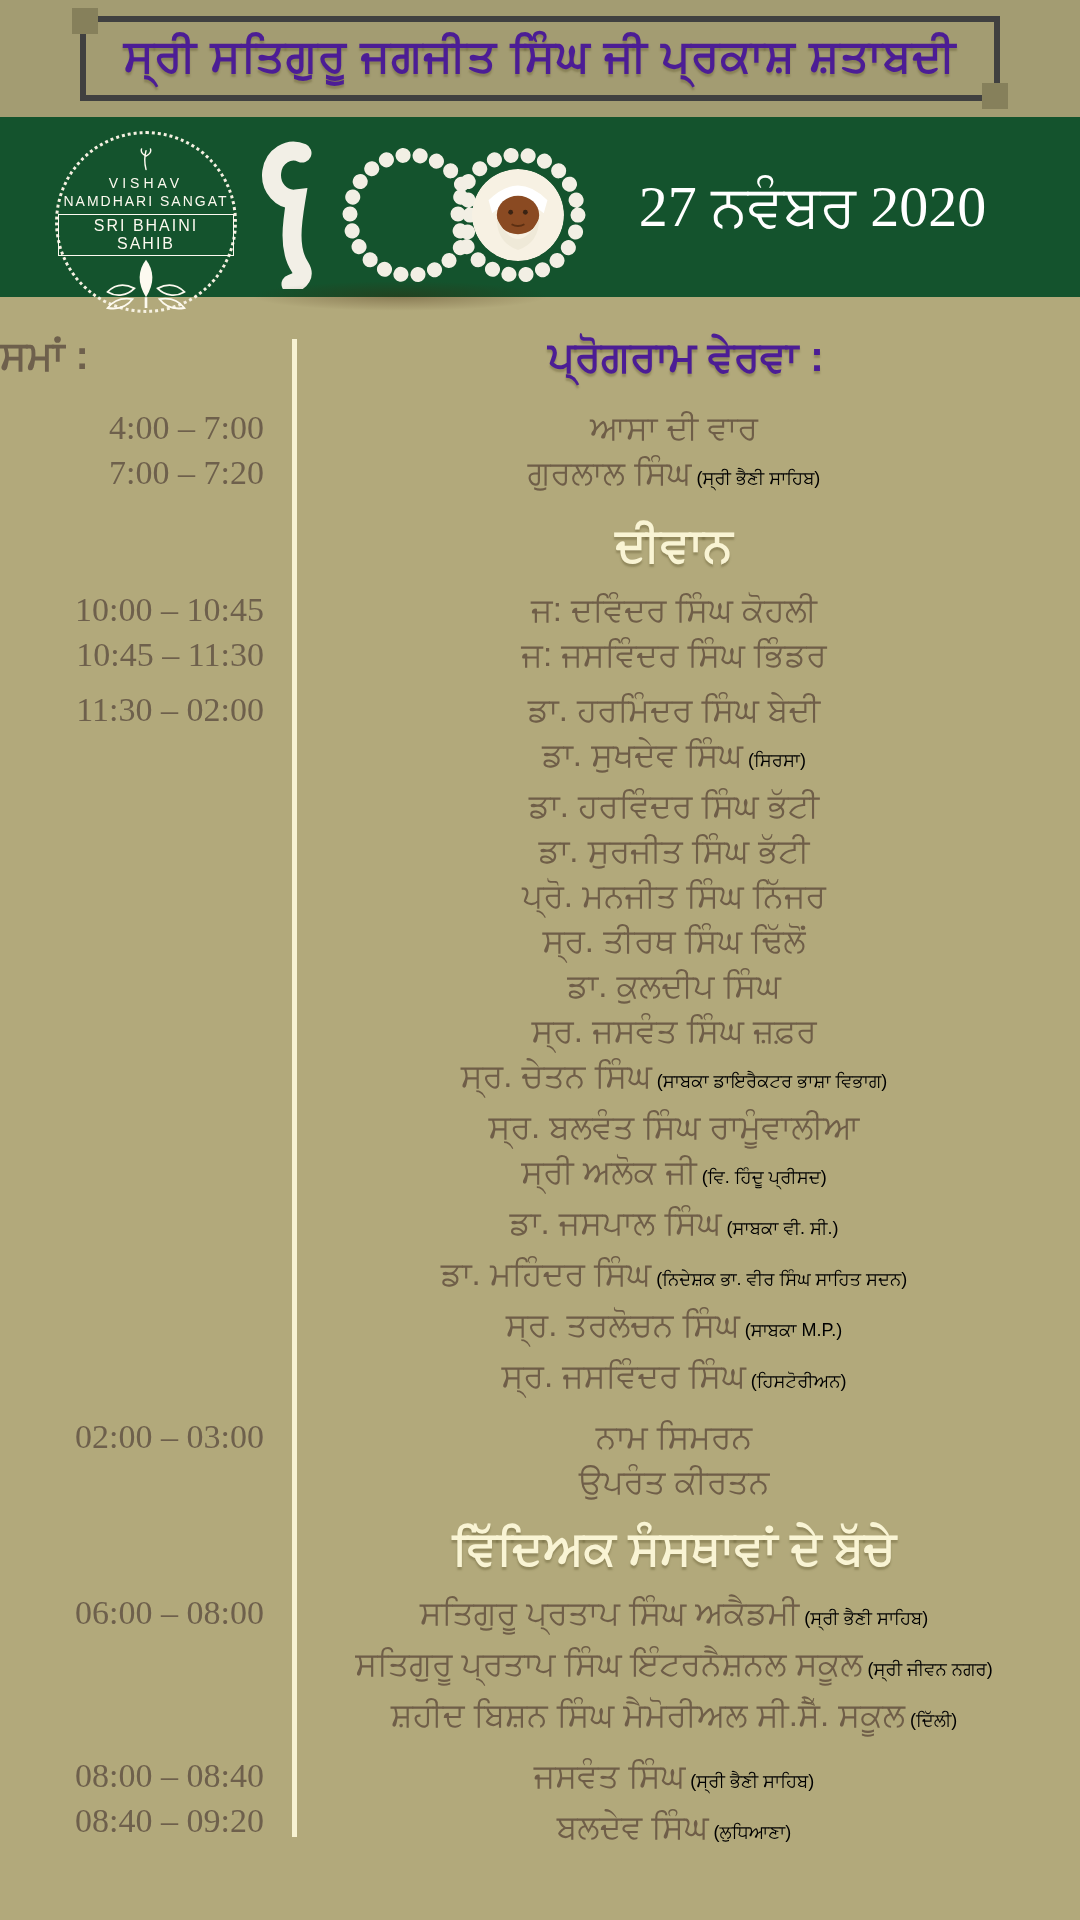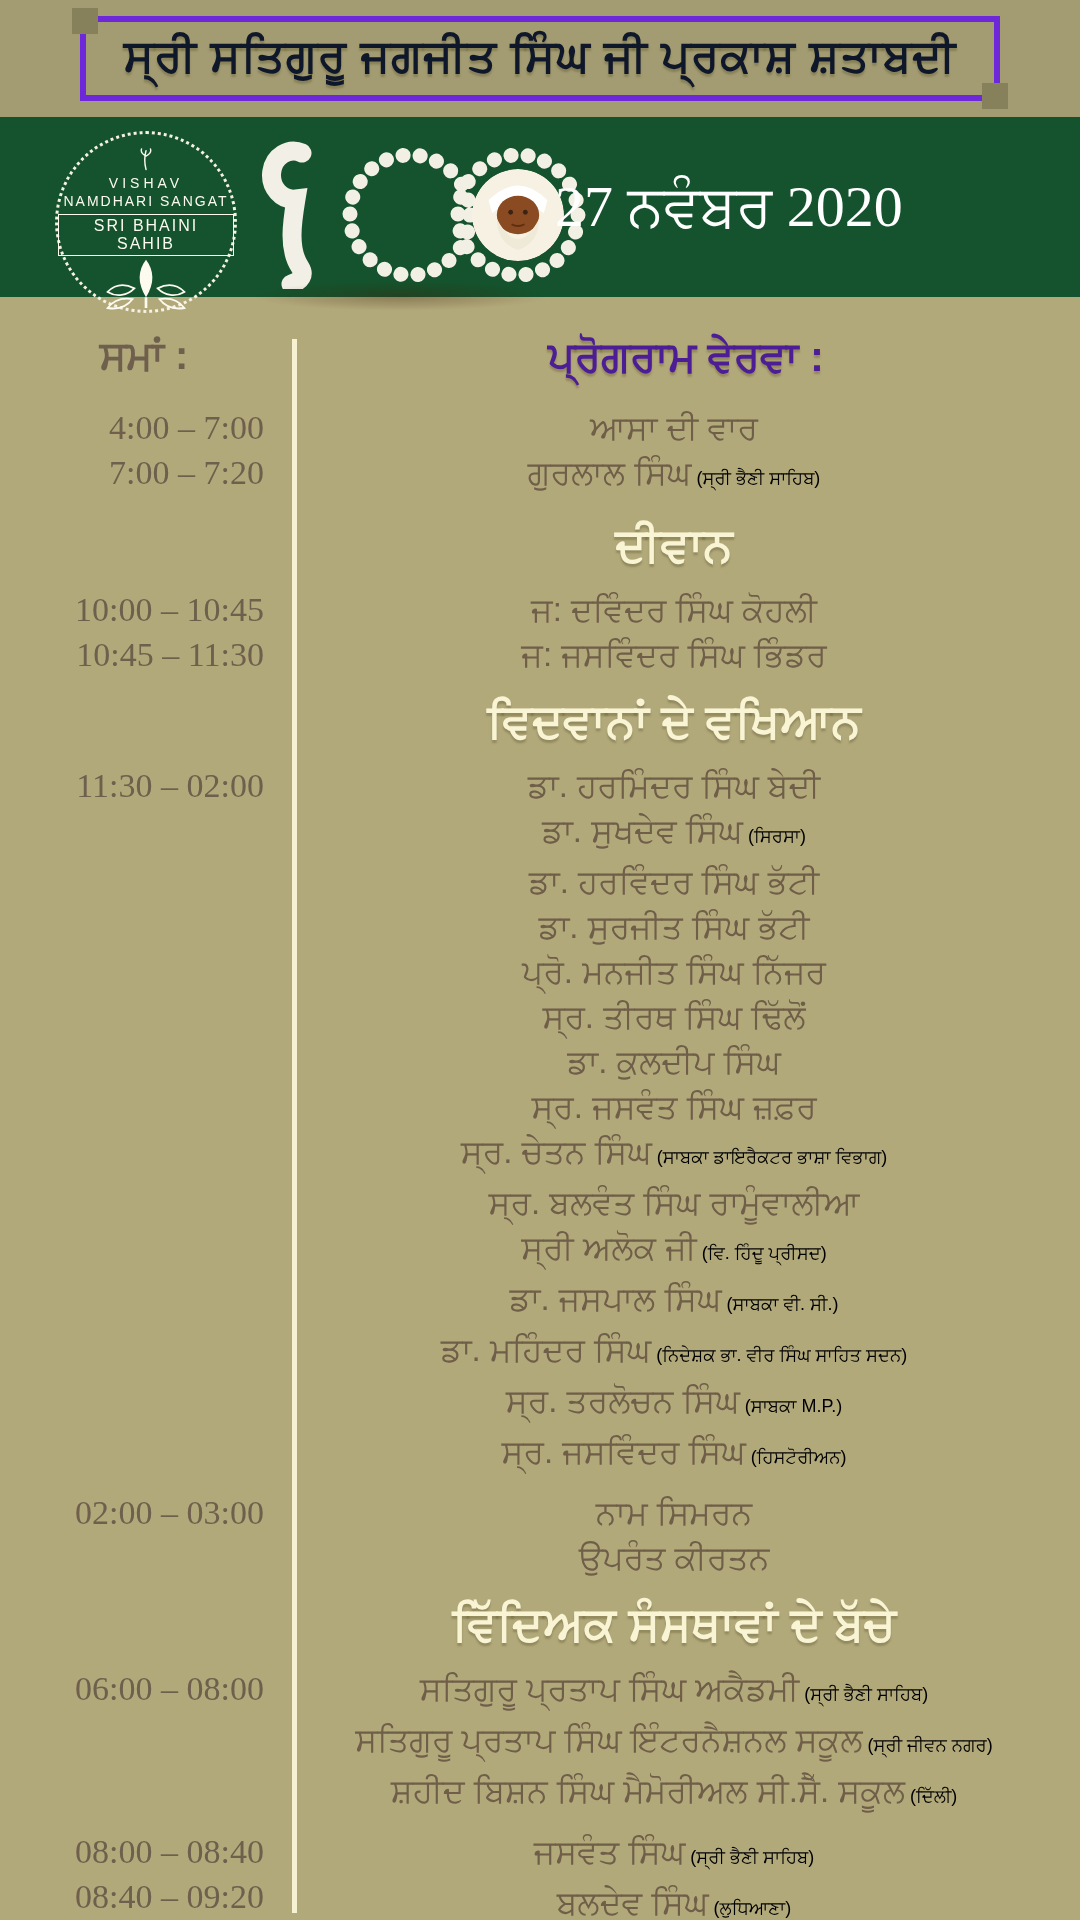--- a/index.html
+++ b/index.html
@@ -1,22 +1,22 @@
 <!DOCTYPE html>
 <html><head>
 <meta charset="utf-8">
 <style>
   html,body{margin:0;padding:0;}
   body{font-family:"Liberation Sans","DejaVu Sans",sans-serif;}
   .poster{position:relative;width:1080px;height:1920px;overflow:hidden;background:#b2a97b;}
 
   
   .title-band{height:117px;background:#a39c72;display:flex;align-items:center;justify-content:center;}
-  .title-box{position:relative;border:6px solid #6d28d9;padding:8px 38px 12px;
-    color:#0f172a;font-size:45px;font-weight:bold;letter-spacing:1px;
+  .title-box{position:relative;border:6px solid #404040;padding:8px 38px 12px;
+    color:#4c1d95;font-size:45px;font-weight:bold;letter-spacing:1px;
     text-shadow:0 3px 2px rgba(90,80,40,.35);white-space:nowrap;}
   .title-box::before{content:"";position:absolute;left:-14px;top:-14px;width:26px;height:26px;background:#86805b;}
   .title-box::after{content:"";position:absolute;right:-14px;bottom:-14px;width:26px;height:26px;background:#86805b;}
 
   
   .hero{position:relative;height:180px;background:#14532d;}
   .logo{position:absolute;left:55px;top:14px;width:176px;height:176px;border-radius:50%;
     border:3px dotted #f6f1e2;display:flex;flex-direction:column;align-items:center;
     color:#fdfaf0;text-align:center;}
   .logo-orn{margin-top:14px;}
@@ -29,28 +29,28 @@
   .centenary{position:absolute;left:250px;top:18px;width:280px;height:160px;}
   .one-glyph{position:absolute;left:0;top:4px;}
   .ring{position:absolute;top:8px;}
   .ring.r1{left:88px;}
   .ring.r2{left:196px;}
   .portrait{position:absolute;left:26px;top:26px;width:92px;height:92px;border-radius:50%;overflow:hidden;}
   .mark-shadow{position:absolute;left:0;top:146px;width:300px;height:30px;border-radius:50%;
     background:radial-gradient(ellipse at center,rgba(60,35,10,.35) 0%,rgba(60,35,10,0) 70%);}
 
   .event-date{position:absolute;left:555px;right:10px;top:50%;transform:translateY(-50%);
-    text-align:left;color:#ffffff;font-size:58px;font-family:"Liberation Serif","DejaVu Serif",serif;
+    text-align:center;color:#ffffff;font-size:58px;font-family:"Liberation Serif","DejaVu Serif",serif;
     white-space:nowrap;}
 
   
   .schedule{position:relative;padding-top:36px;}
   .col-divider{position:absolute;left:292px;top:42px;bottom:18px;width:5px;background:#f7f2d2;}
   .sched-header{display:flex;margin-bottom:24px;}
-  .time-header{width:316px;text-align:center;color:#6e604c;font-size:40px;font-weight:bold;
+  .time-header{width:316px;color:#6e604c;font-size:40px;font-weight:bold;
     padding-right:28px;box-sizing:border-box;}
   .program-header{flex:1;text-align:center;color:#4c1d95;font-size:42px;font-weight:bold;
     text-shadow:0 3px 2px rgba(90,80,40,.35);padding-right:24px;}
 
   .block{display:flex;margin-bottom:10px;}
   .times{width:292px;box-sizing:border-box;padding-right:28px;text-align:right;}
   .time{line-height:45px;font-size:34px;color:#6e604c;
     font-family:"Liberation Serif","DejaVu Serif",serif;white-space:nowrap;}
   .items{flex:1;text-align:center;padding-right:24px;}
   .item{line-height:45px;font-size:33px;color:#6f5e48;white-space:nowrap;}
@@ -139,21 +139,20 @@
         <div class="block">
           <div class="times">
             <div class="time">10:00 – 10:45</div>
             <div class="time">10:45 – 11:30</div>
           </div>
           <div class="items">
             <div class="item"><span class="item-text">ਜ: ਦਵਿੰਦਰ ਸਿੰਘ ਕੋਹਲੀ</span></div>
             <div class="item"><span class="item-text">ਜ: ਜਸਵਿੰਦਰ ਸਿੰਘ ਭਿੰਡਰ</span></div>
           </div>
         </div>
-        <div class="sec-heading">ਵਿਦਵਾਨਾਂ ਦੇ ਵਖਿਆਨ</div>
         <div class="block">
           <div class="times">
             <div class="time">11:30 – 02:00</div>
           </div>
           <div class="items">
             <div class="item"><span class="item-text">ਡਾ. ਹਰਮਿੰਦਰ ਸਿੰਘ ਬੇਦੀ</span></div>
             <div class="item"><span class="item-text">ਡਾ. ਸੁਖਦੇਵ ਸਿੰਘ</span><span class="item-note"> (ਸਿਰਸਾ)</span></div>
             <div class="item"><span class="item-text">ਡਾ. ਹਰਵਿੰਦਰ ਸਿੰਘ ਭੱਟੀ</span></div>
             <div class="item"><span class="item-text">ਡਾ. ਸੁਰਜੀਤ ਸਿੰਘ ਭੱਟੀ</span></div>
             <div class="item"><span class="item-text">ਪ੍ਰੋ. ਮਨਜੀਤ ਸਿੰਘ ਨਿੱਜਰ</span></div>

